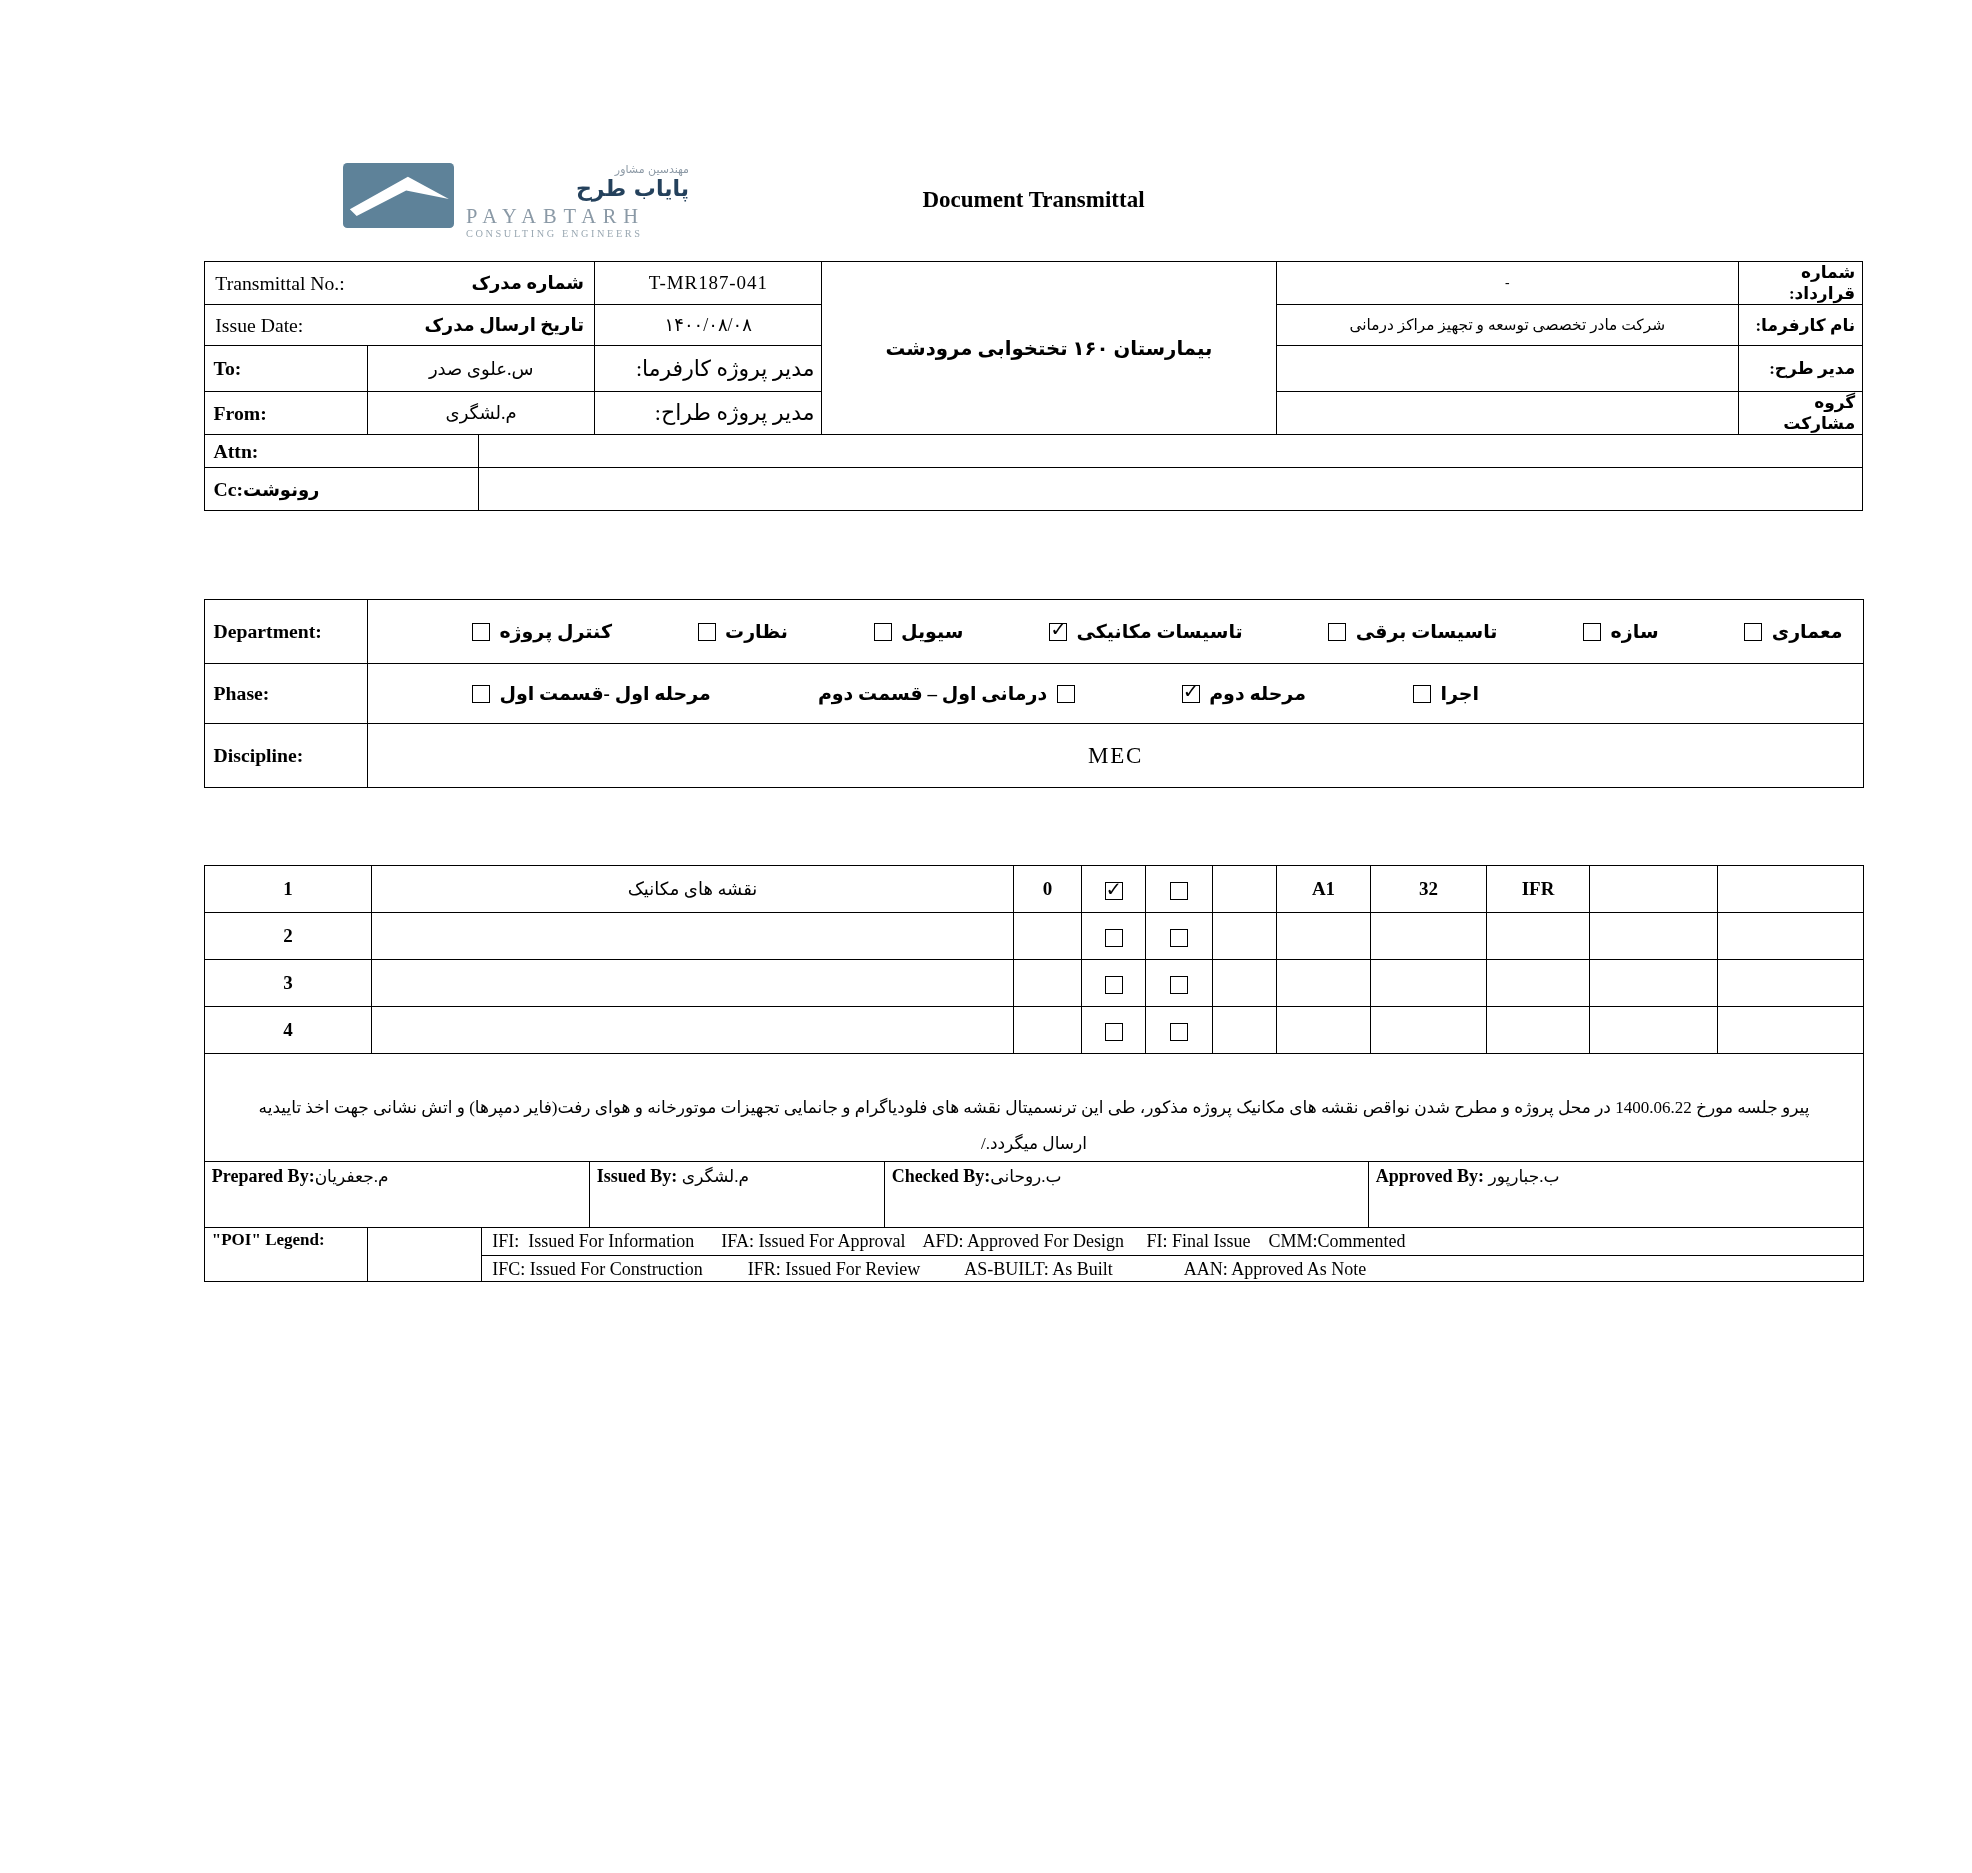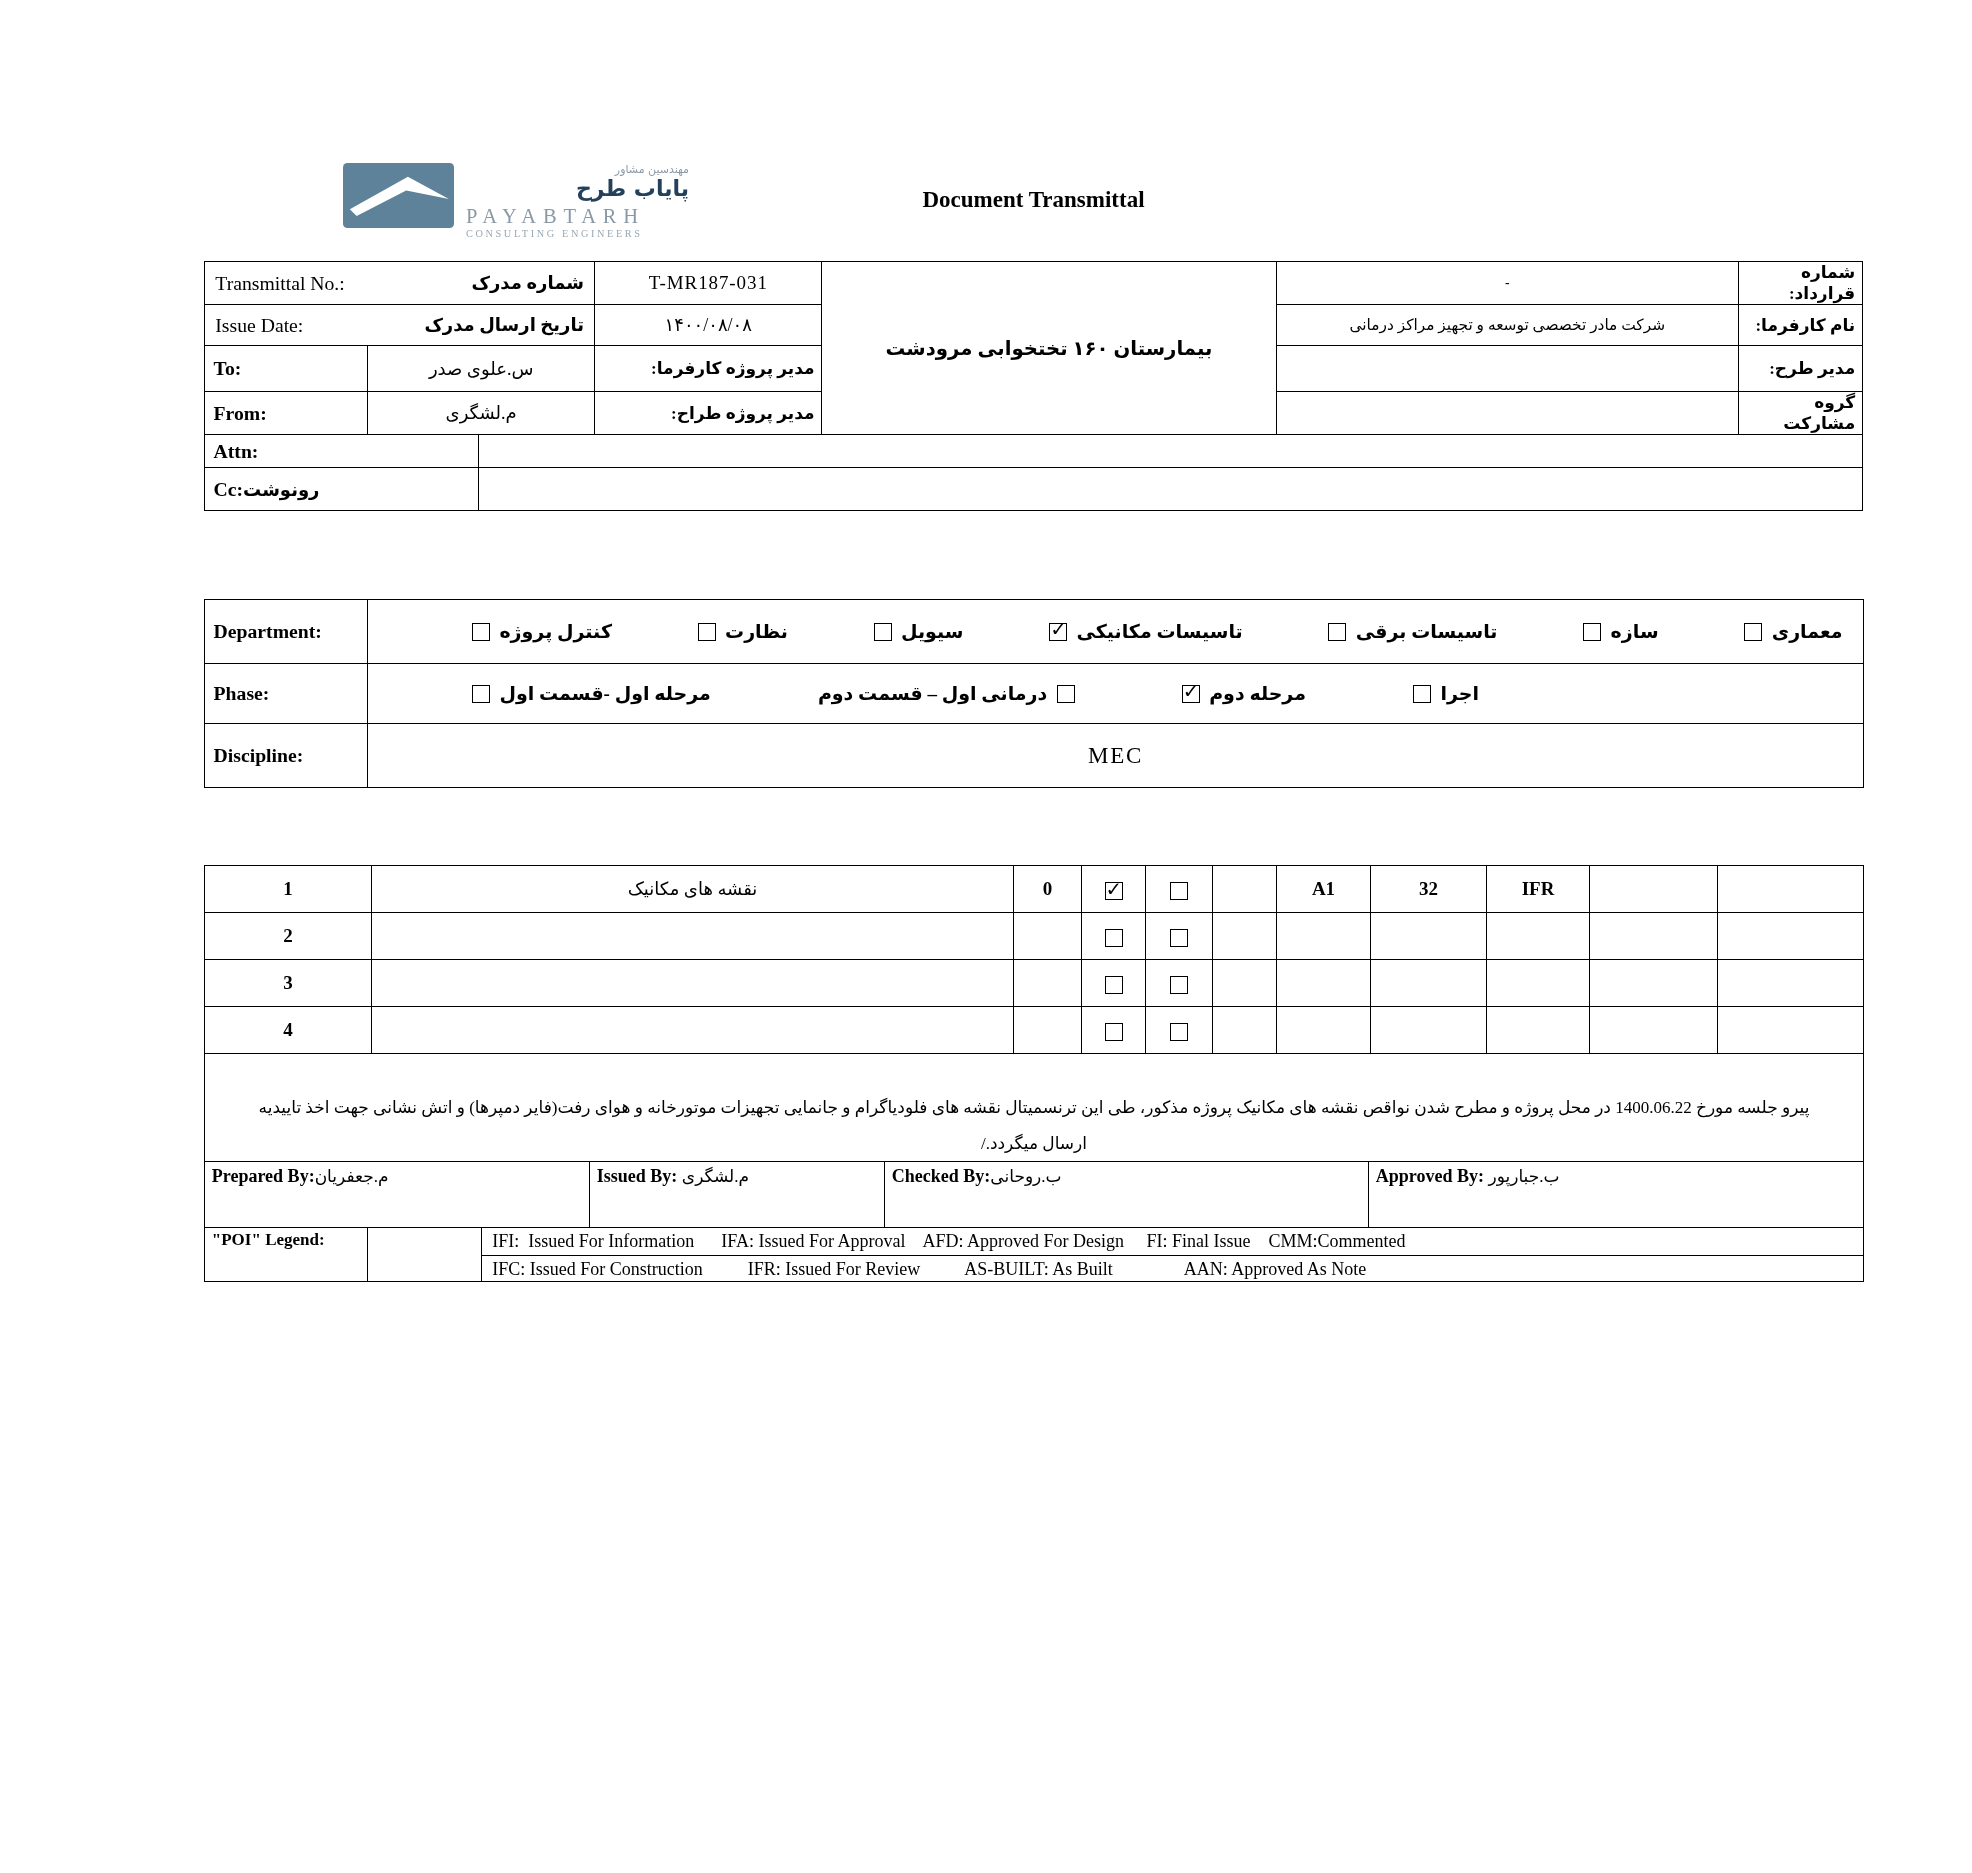--- a/index.html
+++ b/index.html
@@ -33,21 +33,21 @@
   .b   { font-weight:bold; }
 
   .split { display:flex; justify-content:space-between; align-items:center; padding:0 10.3px; }
   .split .en-part { font-weight:normal; font-size:19.7px; }
   .split .fa-part { font-weight:bold; font-size:18px; direction:rtl; }
 
   .val { text-align:center; font-size:19px; letter-spacing:0.9px; }
   .fa-val { text-align:center; font-size:18px; direction:rtl;margin-top:32px; }
   .small-fa { font-size:15.4px; text-align:center; direction:rtl; }
   .right-label { font-weight:bold; font-size:17px; direction:rtl; text-align:right; padding:0 6.8px 0 3.4px; }
-  .mid-label { font-weight:bold; font-size:17px; direction:rtl; text-align:right; padding-right:6.8px; }
+  .mid-label { font-weight:normal; font-size:22px; direction:rtl; text-align:right; padding-right:6.8px; }
 
   
   .cb { display:inline-block; width:18px; height:18px; border:1.7px solid #000; position:relative;
         vertical-align:middle; background:#fff; flex:0 0 auto; }
   .cb.checked::after { content:"✓"; font-family:"DejaVu Sans",sans-serif; font-size:19.7px;
                        position:absolute; left:0px; top:-5.1px; }
 
   .opt { display:inline-flex; align-items:center; gap:9.4px; font-weight:bold; font-size:19px; direction:rtl; }
   .opt .lbl { direction:rtl; }
   .opt-row { display:flex; justify-content:space-between; align-items:center; height:100%; }
@@ -119,21 +119,21 @@
         <col style="width:124px">
     </colgroup>
     <tbody>
         <tr style="height:39px">
       <td colspan="3">
         <div class="split">
           <span class="en-part">Transmittal No.:</span>
           <span class="fa-part">شماره مدرک</span>
         </div>
       </td>
-      <td class="val">T-MR187-031</td>
+      <td class="val">T-MR187-041</td>
       <td rowspan="4" class="fa-val b" style="font-size:19.7px">بیمارستان ۱۶۰ تختخوابی مرودشت</td>
       <td class="c">-</td>
       <td class="right-label">شماره قرارداد:</td>
     </tr>
     <tr style="height:41px">
       <td colspan="3">
         <div class="split">
           <span class="en-part">Issue Date:</span>
           <span class="fa-part">تاریخ ارسال مدرک</span>
         </div>

